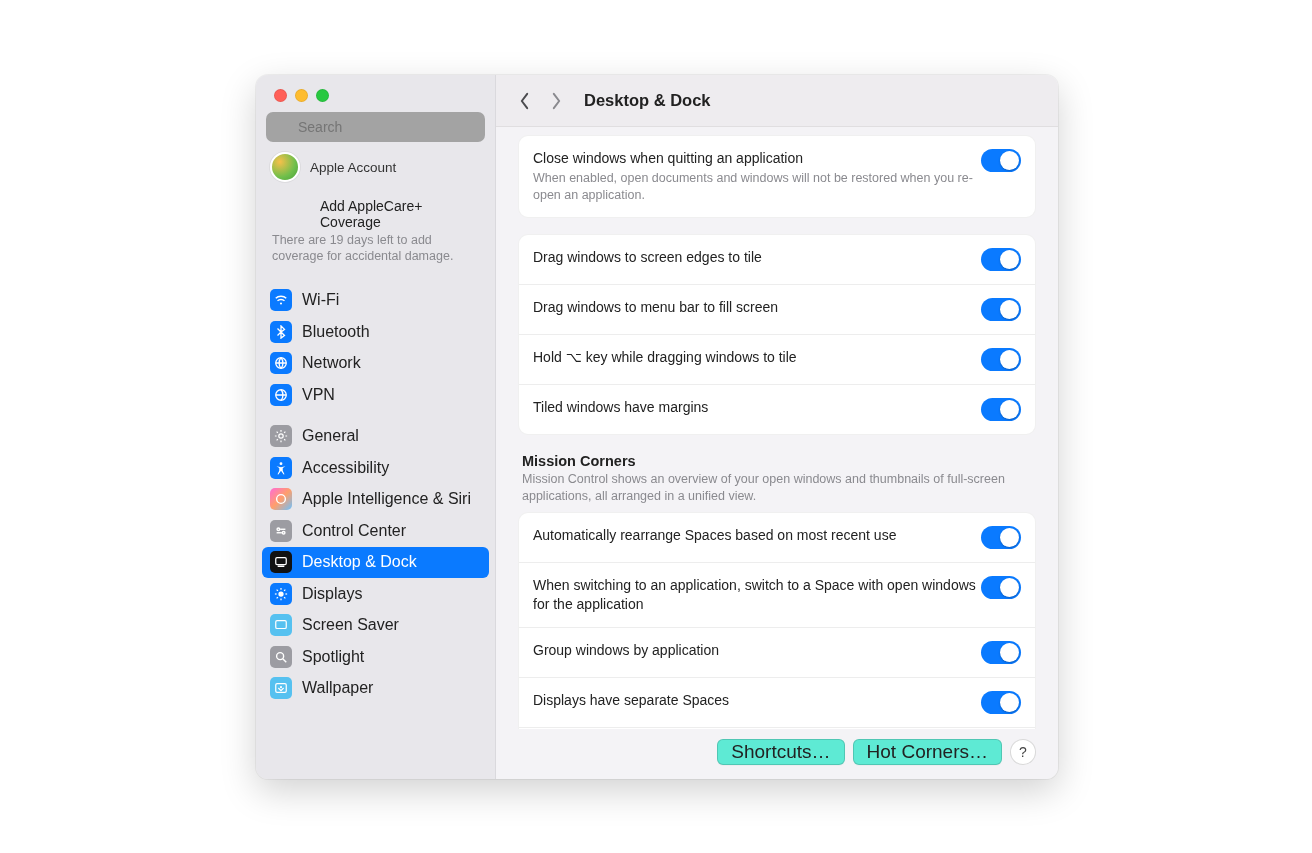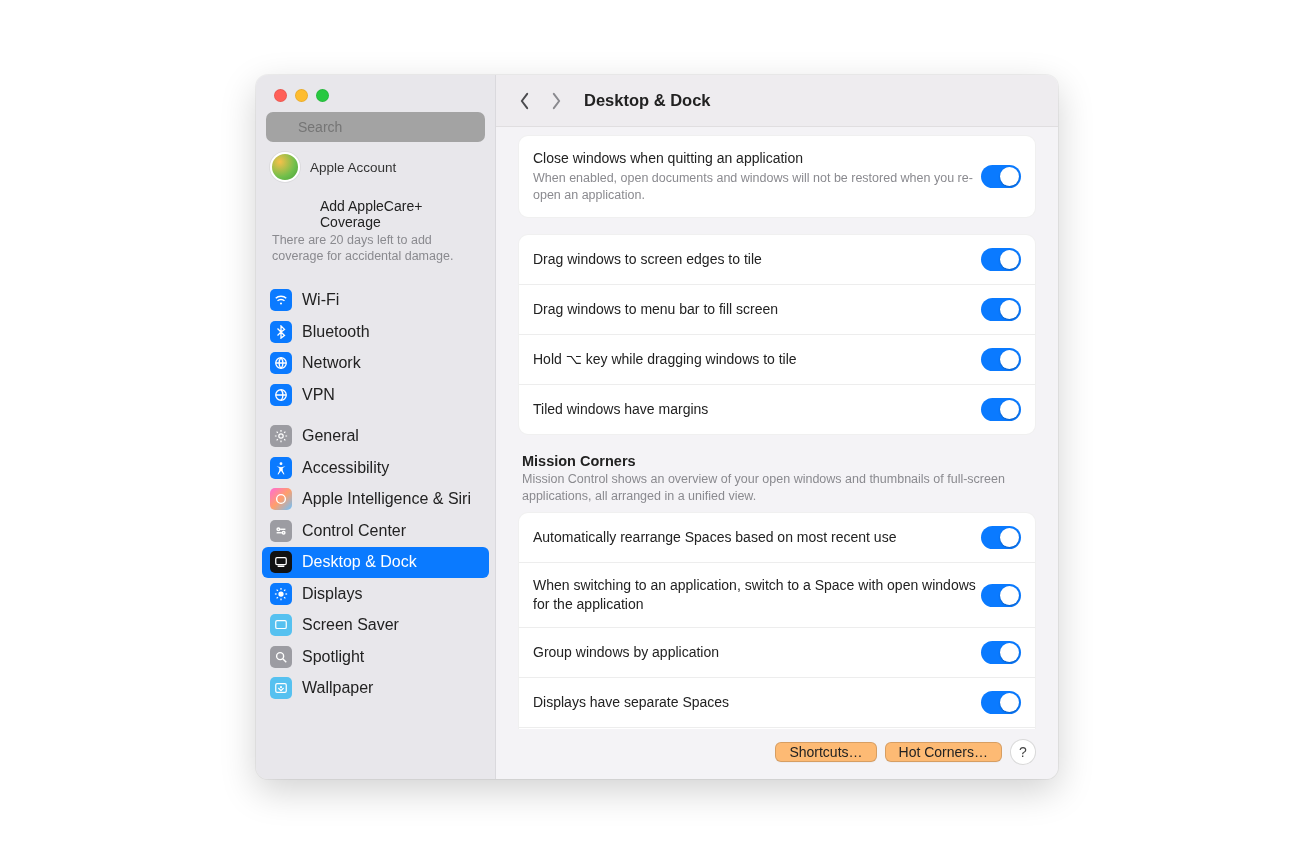--- a/index.html
+++ b/index.html
@@ -160,21 +160,20 @@
     padding: 8px 22px 0 22px;
   }
   .card {
     background: #fff;
     border: 1px solid rgba(0,0,0,0.06);
     border-radius: 10px;
     margin-bottom: 16px;
   }
   .row {
     display: flex;
-    align-items: center;
     padding: 13px 14px;
   }
   .row + .row { border-top: 1px solid rgba(0,0,0,0.07); }
   .row-text { flex: 1; min-width: 0; }
   .row-title { font-size: 14px; color: #222; line-height: 1.35; }
   .row-sub { font-size: 12.5px; color: #8a8a8f; line-height: 1.35; margin-top: 2px;}
   .toggle {
     width: 40px; height: 23px;
     background: #0a7aff;
     border-radius: 12px;
@@ -196,26 +195,26 @@
   .section-title { font-size: 14.5px; font-weight: 600; color: #222; margin-bottom:2px;}
   .section-sub { font-size: 12.5px; color: #8a8a8f; line-height: 1.35; }
   .footer {
     padding: 10px 22px 14px 22px;
     display: flex;
     gap: 8px;
     justify-content: flex-end;
     align-items: center;
   }
   .btn {
-    height: 20px;
+    height: 26px;
     padding: 0 13px;
     border-radius: 6px;
-    background: #fdba74;
+    background: #5eead4;
     border: 1px solid rgba(0,0,0,0.15);
-    font-size: 14px;
+    font-size: 19px;
     color: #222;
     display:flex; align-items:center;
     box-shadow: 0 1px 1px rgba(0,0,0,0.03);
   }
   .help {
     width: 26px; height: 26px;
     border-radius: 50%;
     background: #fff;
     border: 1px solid rgba(0,0,0,0.15);
     display:flex; align-items:center; justify-content:center;
@@ -244,21 +243,21 @@
       <input class="search" placeholder="Search" style="">
     </div>
 
     <div class="side-scroll">
       <div class="account">
         <div class="avatar"></div>
         <div class="account-label">Apple Account</div>
       </div>
       <div class="promo">
         <div class="promo-title">Add AppleCare+ Coverage</div>
-        <div class="promo-sub">There are 20 days left to add coverage for accidental damage.</div>
+        <div class="promo-sub">There are 19 days left to add coverage for accidental damage.</div>
       </div>
 
       <div class="side-group">
         <div class="side-item">
           <div class="side-icon ic-wifi">
             <svg viewBox="0 0 16 16" width="14" height="14" fill="none" stroke="#fff" stroke-width="1.6">
                 <path d="M2 6 C5 3 11 3 14 6"></path>
                 <path d="M4 9 C6 7 10 7 12 9"></path>
                 <circle cx="8" cy="12" r="1.2" fill="#fff" stroke="none"></circle>
               </svg>

